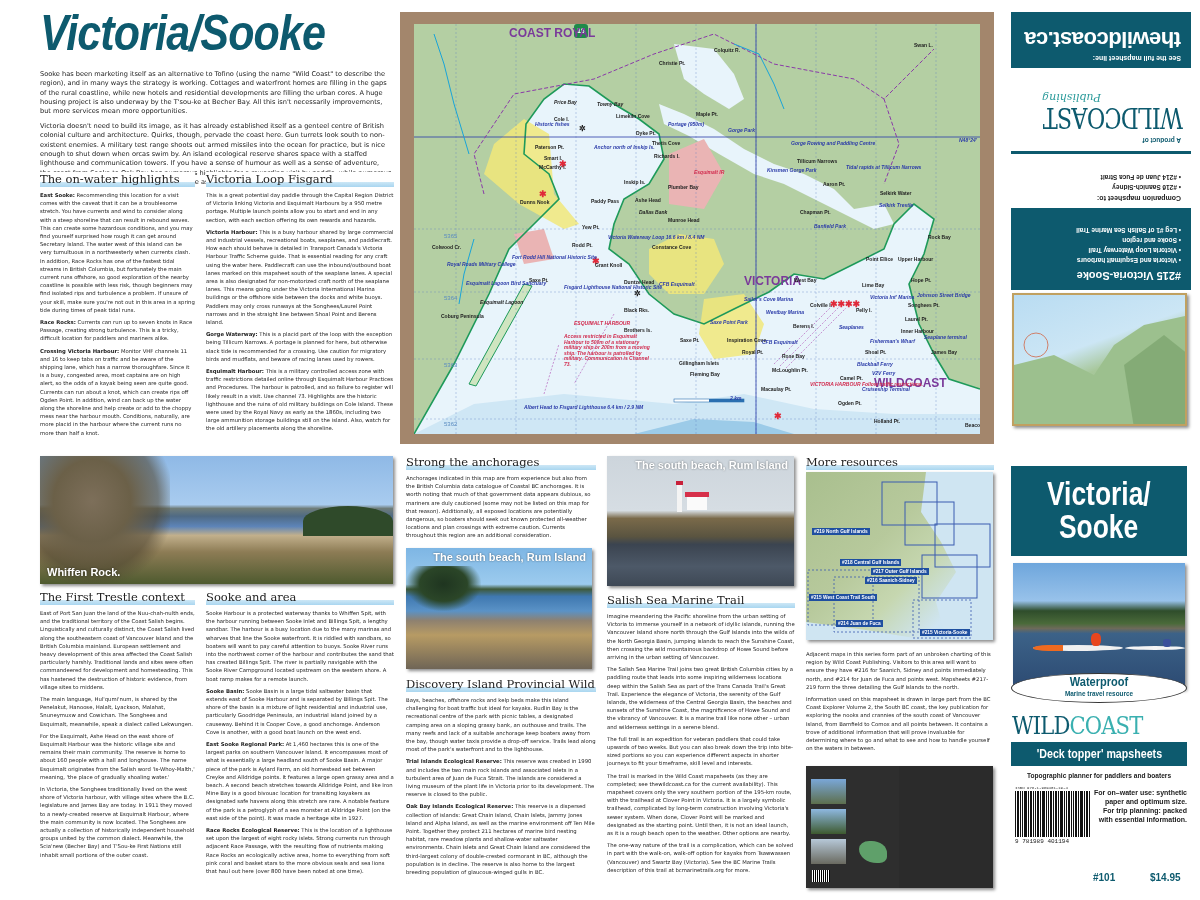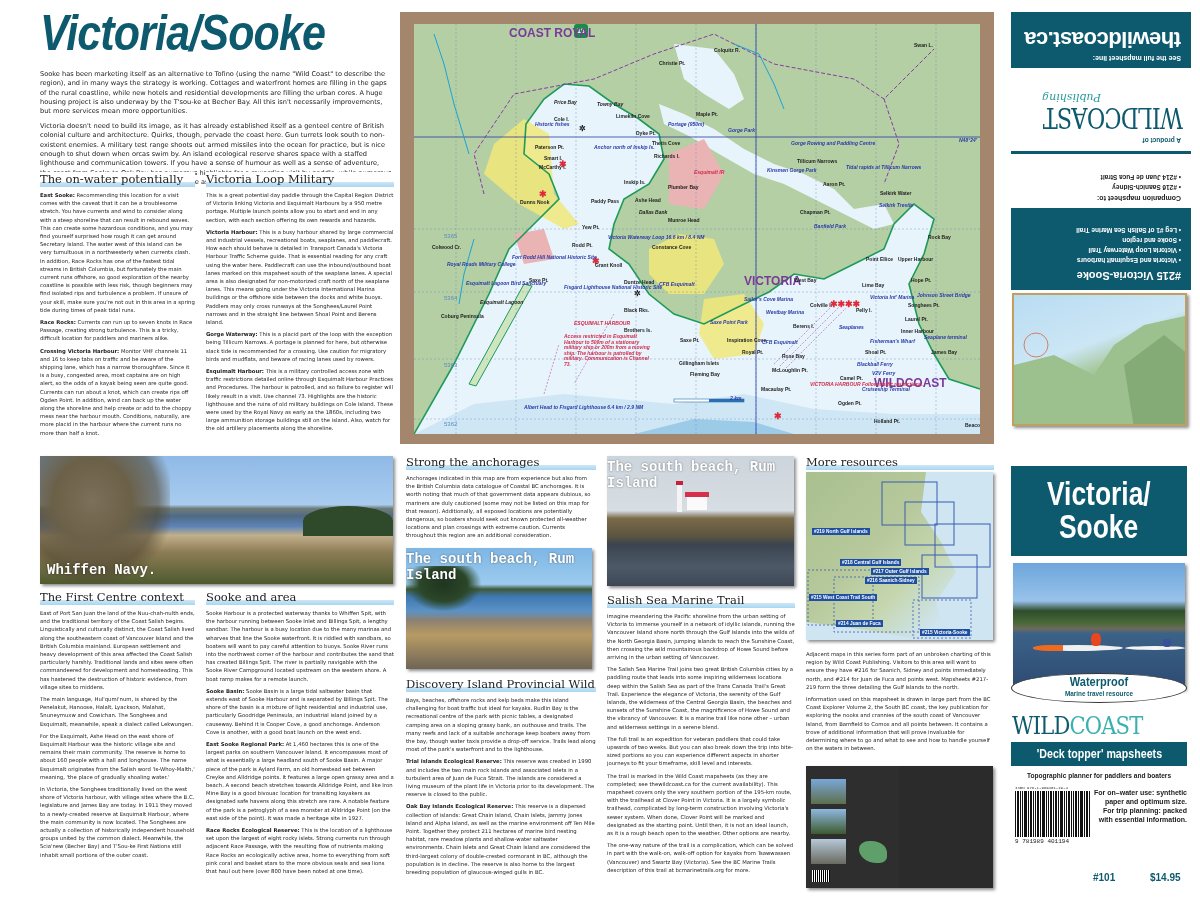--- a/index.html
+++ b/index.html
@@ -7,21 +7,21 @@
 body{position:relative;font-family:"DejaVu Sans",sans-serif;color:#222}
 .abs{position:absolute}
 .title{left:40px;top:8px;font-family:"Liberation Sans",sans-serif;font-weight:bold;font-style:italic;font-size:50px;color:#0d5a6e;letter-spacing:-1px;transform:scaleX(0.86);transform-origin:left top;line-height:1}
 .intro{left:40px;top:70px;width:352px;font-size:6.6px;line-height:1.42;color:#222}
 .intro p{margin-bottom:5px}
 .sec{position:absolute}
 .sec h2{font-family:"DejaVu Serif",serif;font-weight:normal;font-size:11.5px;color:#222;padding:0 0 1px 0;background:linear-gradient(to bottom,#fff 0%,#fff 65%,#cfe8f6 65%,#a9d6f0 100%);margin-bottom:4px;white-space:nowrap}
 .sec p{font-size:5.3px;line-height:1.55;margin-bottom:4px;color:#222}
 .sec p b{font-weight:bold}
 .photo{position:absolute;overflow:hidden;box-shadow:2px 2px 3px rgba(0,0,0,.45)}
-.caption{position:absolute;font-family:Liberation Mono, monospace;font-weight:bold;color:#fff;font-size:14px;text-shadow:0 0 2px rgba(0,0,0,.5)}
+.caption{position:absolute;font-family:Liberation Sans, sans-serif;font-weight:bold;color:#fff;font-size:11px;text-shadow:0 0 2px rgba(0,0,0,.5)}
 
 .map{left:400px;top:12px;width:594px;height:432px;background:#a3866c;overflow:hidden}
 .map-inner{position:absolute;left:14px;top:12px;width:566px;height:410px;background:#b4cfa3;overflow:hidden}
 .lbl{position:absolute;font-family:"Liberation Sans",sans-serif;font-size:5px;font-weight:bold;color:#222;white-space:nowrap}
 .lbl.i{font-style:italic}
 .lbl.blue{color:#2a3aa8;font-style:italic}
 .lbl.red{color:#d12a4d;font-style:italic}
 .lbl.purple{color:#7a3a9a;font-size:12px;font-weight:bold;font-style:normal}
 .lbl.grid{color:#5b8cc0;font-weight:normal;font-size:6px}
 
@@ -33,42 +33,42 @@
 </head>
 <body>
 
 <div class="abs title">Victoria/Sooke</div>
 <div class="abs intro">
   <p>Sooke has been marketing itself as an alternative to Tofino (using the name "Wild Coast" to describe the region), and in many ways the strategy is working. Cottages and waterfront homes are filling in the gaps of the rural coastline, while new hotels and residential developments are filling the urban cores. A huge housing project is also underway by the T'sou-ke at Becher Bay. All this isn't necessarily improvements, but more services mean more opportunities.</p>
   <p>Victoria doesn't need to build its image, as it has already established itself as a genteel centre of British colonial culture and architecture. Quirks, though, pervade the coast here. Gun turrets look south to non-existent enemies. A military test range shoots out armed missiles into the ocean for practice, but is nice enough to shut down when orcas swim by. An island ecological reserve shares space with a staffed lighthouse and communication towers. If you have a sense of humour as well as a sense of adventure, the coast from Sooke to Oak Bay has numerous highlights for a rewarding visit by paddle, while numerous trails make a stay on land a potential adventure as well.</p>
 </div>
 
 <div class="sec" style="left:40px;top:172px;width:155px">
-  <h2>The on-water potentially</h2>
+  <h2>The on-water highlights</h2>
   <p><b>East Sooke:</b><span> Recommending this location for a visit comes with the caveat that it can be a troublesome stretch. You have currents and wind to consider along with a steep shoreline that can result in rebound waves. This can create some hazardous conditions, and you may find yourself surprised how rough it can get around Secretary Island. The water west of this island can be very tumultuous in a northwesterly when currents clash. In addition, Race Rocks has one of the fastest tidal streams in British Columbia, but fortunately the main current runs offshore, so good exploration of the nearby coastline is possible with less risk, though beginners may find isolated rips and turbulence a problem. If unsure of your skill, make sure you're not out in this area in a spring tide during times of peak tidal runs.</span></p>
   <p><b>Race Rocks:</b><span> Currents can run up to seven knots in Race Passage, creating strong turbulence. This is a tricky, difficult location for paddlers and mariners alike.</span></p>
   <p><b>Crossing Victoria Harbour:</b><span> Monitor VHF channels 11 and 16 to keep tabs on traffic and be aware of the shipping lane, which has a narrow thoroughfare. Since it is a busy, congested area, most captains are on high alert, so the odds of a kayak being seen are quite good. Currents can run about a knot, which can create rips off Ogden Point. In addition, wind can back up the water along the shoreline and help create or add to the choppy mess near the harbour mouth. Conditions, naturally, are more placid in the harbour where the current runs no more than half a knot.</span></p>
 </div>
 
 <div class="sec" style="left:206px;top:172px;width:188px">
-  <h2>Victoria Loop Military</h2>
+  <h2>Victoria Loop Fisgard</h2>
   <p><b></b><span>This is a great potential day paddle through the Capital Region District of Victoria linking Victoria and Esquimalt Harbours by a 950 metre portage. Multiple launch points allow you to start and end in any section, with each section offering its own rewards and hazards.</span></p>
   <p><b>Victoria Harbour:</b><span> This is a busy harbour shared by large commercial and industrial vessels, recreational boats, seaplanes, and paddlecraft. How each should behave is detailed in Transport Canada's Victoria Harbour Traffic Scheme guide. That is essential reading for any craft using the water here. Paddlecraft can use the inbound/outbound boat lanes marked on this mapsheet south of the seaplane lanes. A special area is also designated for non-motorized craft north of the seaplane lanes. This means going under the Victoria International Marina buildings or the offshore side between the docks and white buoys. Paddlers may only cross runways at the Songhees/Laurel Point narrows and in the straight line between Shoal Point and Berens Island.</span></p>
   <p><b>Gorge Waterway:</b><span> This is a placid part of the loop with the exception being Tillicum Narrows. A portage is planned for here, but otherwise slack tide is recommended for a crossing. Use caution for migratory birds and mudflats, and beware of racing lanes used by rowers.</span></p>
   <p><b>Esquimalt Harbour:</b><span> This is a military controlled access zone with traffic restrictions detailed online through Esquimalt Harbour Practices and Procedures. The harbour is patrolled, and so failure to register will likely result in a visit. Use channel 73. Highlights are the historic lighthouse and the ruins of old military buildings on Cole Island. These were used by the Royal Navy as early as the 1860s, including two large ammunition storage buildings still on the island. Also, watch for the old artillery placements along the shoreline.</span></p>
 </div>
 
 <div class="photo" style="left:40px;top:456px;width:353px;height:128px;background:linear-gradient(to bottom,#8fb9e6 0%,#a9ccef 38%,#6f7d7a 41%,#4f6a84 47%,#5d84b8 55%,#c2b08c 62%,#8d7c55 75%,#4e5a2f 100%)">
   <div style="position:absolute;left:0;top:0;width:130px;height:128px;background:radial-gradient(ellipse at 40% 35%,#7d6f5a 0%,#6b6048 35%,rgba(80,70,50,.6) 60%,transparent 75%)"></div>
   <div style="position:absolute;right:0;top:50px;width:90px;height:30px;background:#2f4a2a;border-radius:50% 50% 0 0"></div>
-  <div class="caption" style="left:7px;bottom:6px">Whiffen Navy.</div>
+  <div class="caption" style="left:7px;bottom:6px">Whiffen Rock.</div>
 </div>
 
 <div class="sec" style="left:40px;top:590px;width:155px">
-  <h2>The First Centre context</h2>
+  <h2>The First Trestle context</h2>
   <p>East of Port San Juan the land of the Nuu-chah-nulth ends, and the traditional territory of the Coast Salish begins. Linguistically and culturally distinct, the Coast Salish lived along the southeastern coast of Vancouver Island and the British Columbia mainland. European settlement and heavy development of this area affected the Coast Salish particularly harshly. Traditional lands and sites were often commandeered for development and homesteading. This has hastened the destruction of historic evidence, from village sites to middens.</p>
   <p>The main language, Hul'qumi'num, is shared by the Penelakut, Hanoose, Halalt, Lyackson, Malahat, Snuneymuxw and Cowichan. The Songhees and Esquimalt, meanwhile, speak a dialect called Lekwungen.</p>
   <p>For the Esquimalt, Ashe Head on the east shore of Esquimalt Harbour was the historic village site and remains their main community. The reserve is home to about 160 people with a hall and longhouse. The name Esquimalt originates from the Salish word 'Is-Whoy-Malth,' meaning, 'the place of gradually shoaling water.'</p>
   <p>In Victoria, the Songhees traditionally lived on the west shore of Victoria harbour, with village sites where the B.C. legislature and James Bay are today. In 1911 they moved to a newly-created reserve at Esquimalt Harbour, where the main community is now located. The Songhees are actually a collection of historically independent household groups united by the common dialect. Meanwhile, the Scia'new (Becher Bay) and T'Sou-ke First Nations still inhabit small portions of the outer coast.</p>
 </div>
 
 <div class="sec" style="left:206px;top:590px;width:188px">
   <h2>Sooke and area</h2>
   <p><b></b><span>Sooke Harbour is a protected waterway thanks to Whiffen Spit, with the harbour running between Sooke Inlet and Billings Spit, a lengthy sandbar. The harbour is a busy location due to the many marinas and wharves that line the Sooke waterfront. It is riddled with sandbars, so boaters will want to pay careful attention to buoys. Sooke River runs into the northwest corner of the harbour and contributes the sand that has created Billings Spit. The river is partially navigable with the Sooke River Campground located upstream on the western shore. A boat ramp makes for a remote launch.</span></p>
   <p><b>Sooke Basin:</b><span> Sooke Basin is a large tidal saltwater basin that extends east of Sooke Harbour and is separated by Billings Spit. The shore of the basin is a mixture of light residential and industrial use, particularly Goodridge Peninsula, an industrial island joined by a causeway. Behind it is Cooper Cove, a good anchorage. Anderson Cove is another, with a good boat launch on the west end.</span></p>

